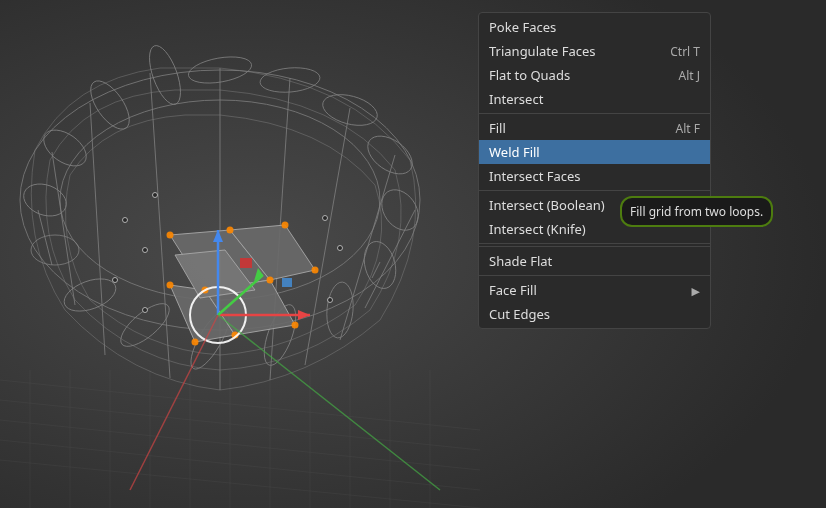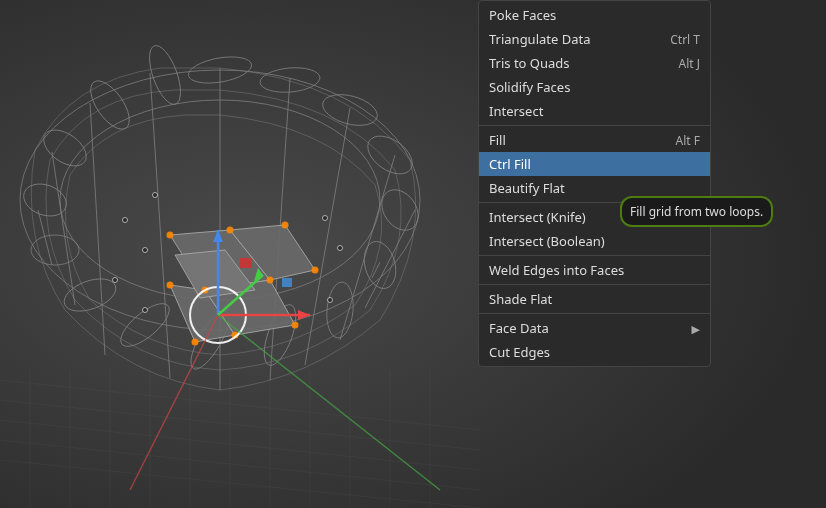--- a/index.html
+++ b/index.html
@@ -23,21 +23,21 @@
 
     
     .viewport-canvas {
       position: absolute;
       inset: 0;
     }
 
     
     .context-menu {
       position: absolute;
-      top: 0;
+      top: 12px;
       left: 478px;
       width: 233px;
       background: #2a2a2a;
       border: 1px solid #444;
       border-radius: 4px;
       padding: 2px 0;
       z-index: 10;
     }
 
     .menu-item {
@@ -212,62 +212,56 @@
 
     <line x1="218" y1="315" x2="440" y2="490" stroke="#44aa44" stroke-width="1.5" opacity="0.7"></line>
   </svg>
 </div>
 
 <div class="context-menu" id="context-menu">
 <div class="menu-item">
       <span>Poke Faces</span>
     </div>
     <div class="menu-item">
-      <span>Triangulate Data</span>
+      <span>Triangulate Faces</span>
       <span class="shortcut">Ctrl T</span>
     </div>
     <div class="menu-item">
-      <span>Tris to Quads</span>
+      <span>Flat to Quads</span>
       <span class="shortcut">Alt J</span>
-    </div>
-    <div class="menu-item">
-      <span>Solidify Faces</span>
     </div>
     <div class="menu-item">
       <span>Intersect</span>
     </div>
     <div class="menu-separator"></div>
     <div class="menu-item">
       <span>Fill</span>
       <span class="shortcut">Alt F</span>
     </div>
     <div class="menu-item active">
-      <span>Ctrl Fill</span>
-    </div>
-    <div class="menu-item">
-      <span>Beautify Flat</span>
-    </div>
-    <div class="menu-separator"></div>
+      <span>Weld Fill</span>
+    </div>
+    <div class="menu-item">
+      <span>Intersect Faces</span>
+    </div>
+    <div class="menu-separator"></div>
+    <div class="menu-item">
+      <span>Intersect (Boolean)</span>
+    </div>
     <div class="menu-item">
       <span>Intersect (Knife)</span>
     </div>
-    <div class="menu-item">
-      <span>Intersect (Boolean)</span>
-    </div>
-    <div class="menu-separator"></div>
-    <div class="menu-item">
-      <span>Weld Edges into Faces</span>
-    </div>
+    <div class="menu-separator"></div>
     <div class="menu-separator"></div>
     <div class="menu-item">
       <span>Shade Flat</span>
     </div>
     <div class="menu-separator"></div>
     <div class="menu-item">
-      <span>Face Data</span>
+      <span>Face Fill</span>
       <span class="arrow">▶</span>
     </div>
     <div class="menu-item">
       <span>Cut Edges</span>
     </div>
   </div>
 
 <div class="tooltip">
   <span>Fill grid from two loops.</span>
 </div>

